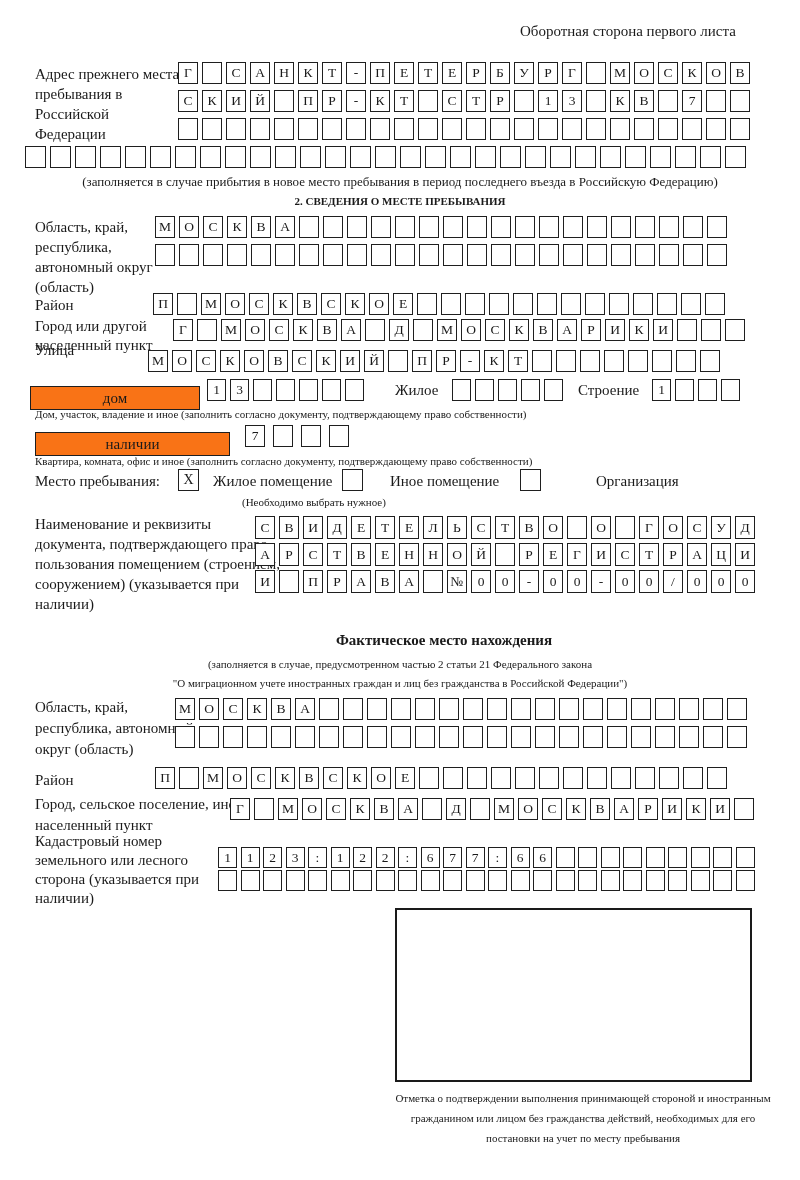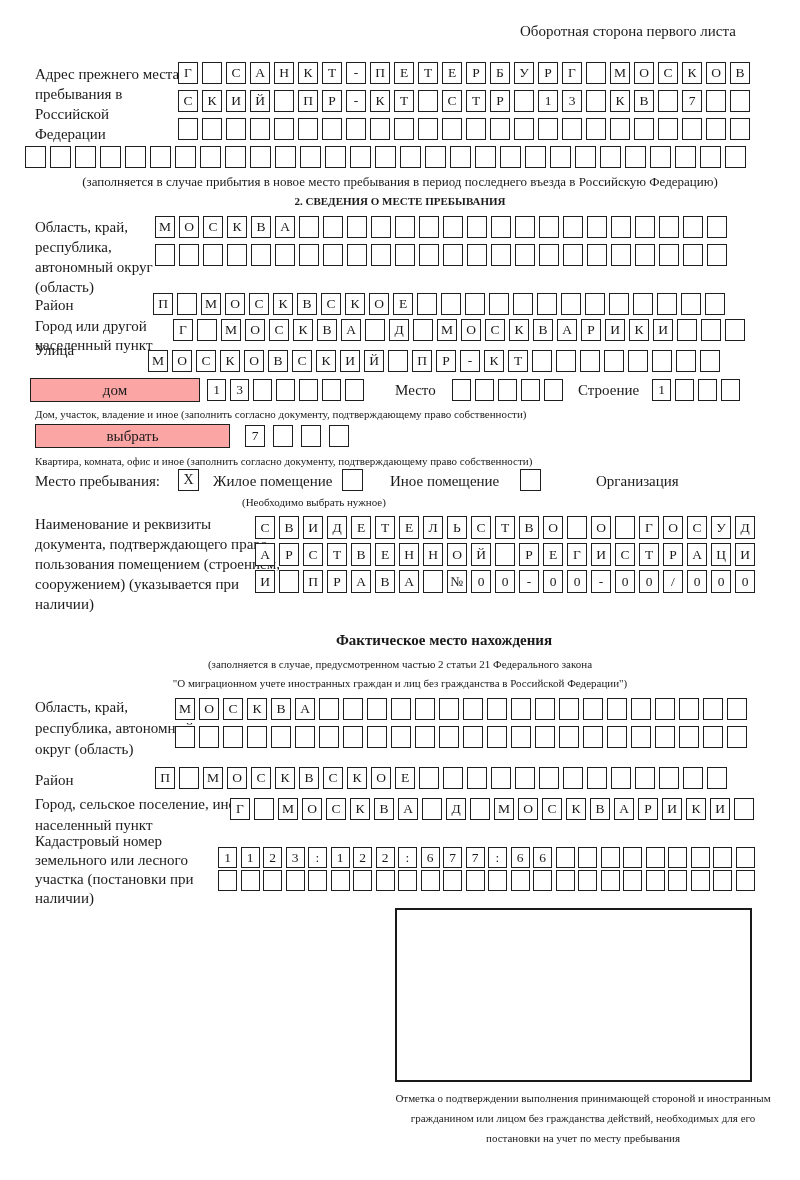--- a/index.html
+++ b/index.html
@@ -26,21 +26,21 @@
   }
   .g-wide .cell { width:21px; }
   .g-house { gap:4px; } .g-house .cell { width:19px; }
   .g-apt { gap:8px; }
   .g-doc .cell { height:23px; }
   .g-cad { gap:3.5px; } .g-cad .cell { width:19px; height:21px; }
   .wide-box {
     position:absolute; box-sizing:border-box;
     border:1.5px solid #1f1f1f; height:24px;
     display:flex; align-items:center; justify-content:center;
-    font-size:15px; background:#fca5a5;
+    font-size:15px; background:#f97316;margin-top:8px;
   }
   .checkbox {
     position:absolute; width:21px; height:22px; box-sizing:border-box;
     border:1.5px solid #1f1f1f; display:flex; align-items:center;
     justify-content:center; font-size:14px; background:#fff;
   }
   .stamp-box {
     position:absolute; border:2px solid #1a1a1a; background:#fff; box-sizing:border-box;
   }
 </style>
@@ -306,38 +306,38 @@
   <div class="wide-box" style="left:30px; top:378px; width:170px;">дом</div>
   <div class="grid-row g-house" style="left:207px; top:379px;">
       <span class="cell">1</span>
       <span class="cell">3</span>
       <span class="cell"></span>
       <span class="cell"></span>
       <span class="cell"></span>
       <span class="cell"></span>
       <span class="cell"></span>
     </div>
-  <div class="abs lbl" style="left:395px; top:380px;">Место</div>
+  <div class="abs lbl" style="left:395px; top:380px;">Жилое</div>
   <div class="grid-row g-house" style="left:452px; top:379px;">
       <span class="cell"></span>
       <span class="cell"></span>
       <span class="cell"></span>
       <span class="cell"></span>
       <span class="cell"></span>
     </div>
   <div class="abs lbl" style="left:578px; top:380px;">Строение</div>
   <div class="grid-row g-house" style="left:652px; top:379px;">
       <span class="cell">1</span>
       <span class="cell"></span>
       <span class="cell"></span>
       <span class="cell"></span>
     </div>
   <div class="abs cap-mid" style="left:35px; top:405px;">Дом, участок, владение и иное (заполнить согласно документу, подтверждающему право собственности)</div>
 
-  <div class="wide-box" style="left:35px; top:424px; width:195px;">выбрать</div>
+  <div class="wide-box" style="left:35px; top:424px; width:195px;">наличии</div>
   <div class="grid-row g-apt" style="left:245px; top:425px;">
       <span class="cell">7</span>
       <span class="cell"></span>
       <span class="cell"></span>
       <span class="cell"></span>
     </div>
   <div class="abs cap-mid" style="left:35px; top:452px;">Квартира, комната, офис и иное (заполнить согласно документу, подтверждающему право собственности)</div>
 
   <div class="abs lbl" style="left:35px; top:471px;">Место пребывания:</div>
   <div class="checkbox" style="left:178px; top:469px;">X</div>
@@ -524,21 +524,21 @@
       <span class="cell">К</span>
       <span class="cell">В</span>
       <span class="cell">А</span>
       <span class="cell">Р</span>
       <span class="cell">И</span>
       <span class="cell">К</span>
       <span class="cell">И</span>
       <span class="cell"></span>
     </div>
 
-  <div class="abs lbl" style="left:35px; top:832px; width:185px; line-height:19px;">Кадастровый номер земельного или лесного участка (постановки при наличии)</div>
+  <div class="abs lbl" style="left:35px; top:832px; width:185px; line-height:19px;">Кадастровый номер земельного или лесного сторона (указывается при наличии)</div>
   <div class="grid-row g-cad" style="left:218px; top:847px;">
       <span class="cell">1</span>
       <span class="cell">1</span>
       <span class="cell">2</span>
       <span class="cell">3</span>
       <span class="cell">:</span>
       <span class="cell">1</span>
       <span class="cell">2</span>
       <span class="cell">2</span>
       <span class="cell">:</span>

